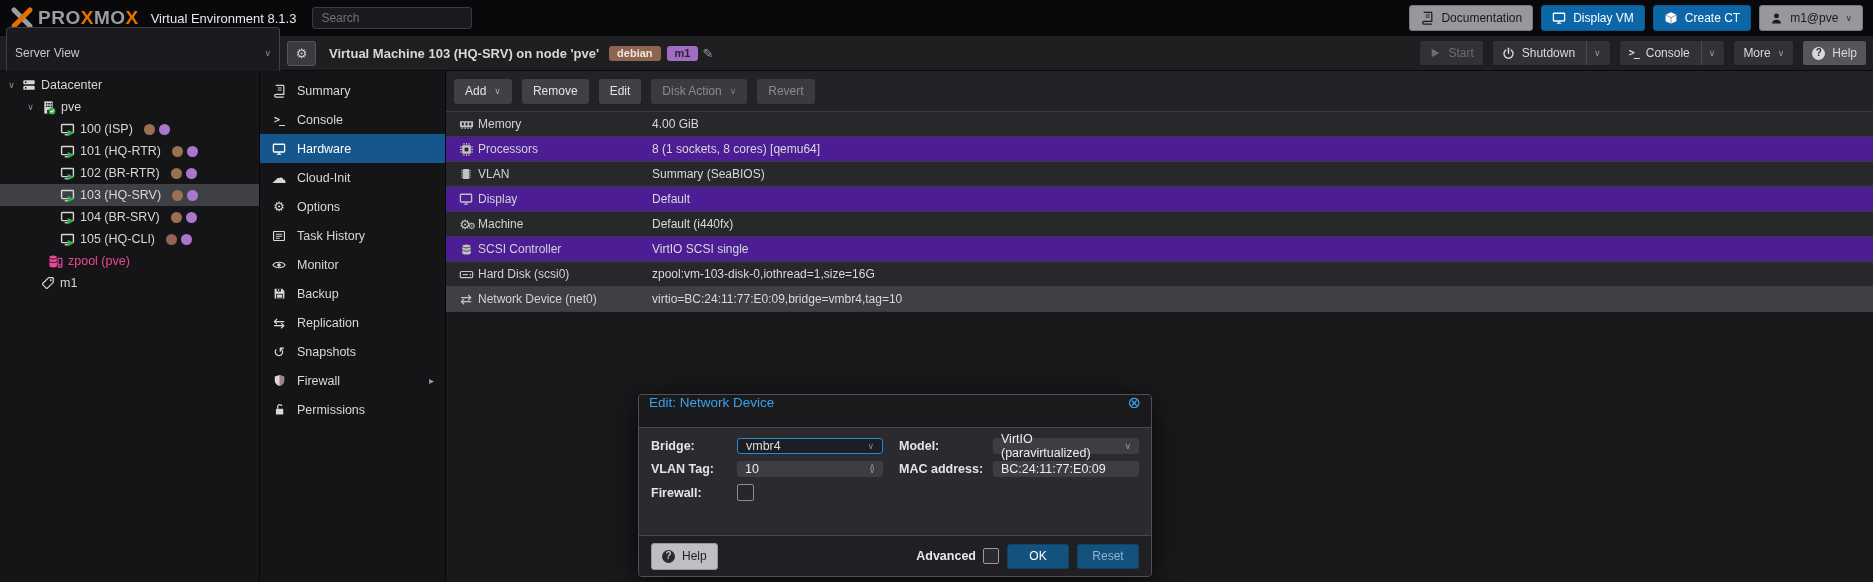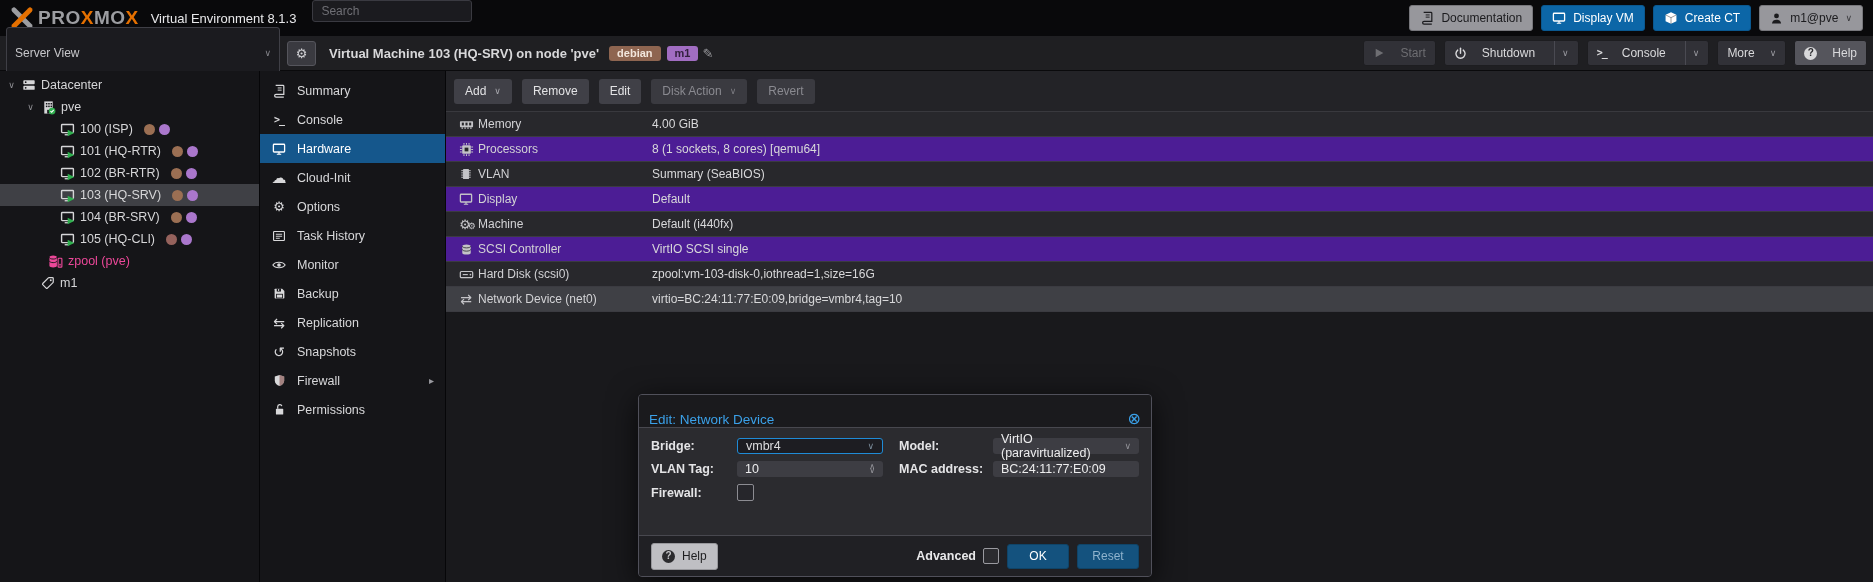--- a/index.html
+++ b/index.html
@@ -4,21 +4,21 @@
 <style>
   html,body{margin:0;padding:0;background:#000;}
   .page{position:relative;width:1873px;height:582px;background:#1a1a1d;overflow:hidden;
         font-family:"Liberation Sans",sans-serif;color:#d6d6d8;-webkit-font-smoothing:antialiased;}
   .ic{display:inline-flex;align-items:center;justify-content:center;line-height:0;}
   .ic svg{display:block;}
   .g{font-size:13px;line-height:1;display:inline-block;}
   .term{font-family:"DejaVu Sans Mono",monospace;font-weight:bold;font-size:10px;letter-spacing:-1px;}
 
   
-  .topbar{height:36px;background:#09090b;display:flex;padding:0 10px;}
+  .topbar{height:36px;background:#09090b;display:flex;align-items:center;padding:0 10px;}
   .logo{display:flex;align-items:center;gap:4px;}
   .logo-word{font-weight:bold;font-size:19px;color:#9c9da1;letter-spacing:.5px;}
   .logo-word .x{color:#e57000;}
   .logo-sub{color:#e8e8ea;font-size:13px;margin-left:8px;}
   .search{margin-left:16px;width:142px;height:20px;background:#1b1b1f;border:1px solid #3a3a41;
           border-radius:3px;color:#d6d6d8;padding:0 8px;font-size:12px;outline:none;}
   .search::placeholder{color:#6f6f75;}
   .topbar-right{margin-left:auto;display:flex;gap:8px;align-items:center;}
   .tbtn{height:24px;border-radius:3px;display:inline-flex;align-items:center;gap:7px;
         padding:0 10px;font-size:12px;cursor:pointer;white-space:nowrap;}
@@ -32,21 +32,21 @@
          display:flex;align-items:center;padding:15px 8px;color:#c7c7ca;font-size:12px;}
   .combo .cr{margin-left:auto;color:#86868c;font-size:9px;}
   .gearbtn{width:27px;height:23px;margin-left:7px;background:#3a3a40;border:1px solid #55555c;border-radius:3px;
            color:#cfcfd2;display:inline-flex;align-items:center;justify-content:center;font-size:13px;cursor:pointer;}
   .vm-title{font-weight:bold;font-size:13px;color:#d8d8da;margin-left:13px;white-space:nowrap;}
   .tags{display:flex;gap:6px;margin-left:10px;align-items:center;}
   .tag{font-size:11px;font-weight:bold;border-radius:3px;padding:2px 8px;line-height:1;}
   .pencil{color:#9a9a9e;font-size:13px;margin-left:4px;}
   .row2-actions{margin-left:auto;display:flex;gap:8px;align-items:center;}
   .abtn{height:24px;background:#313137;border:1px solid #1d1d20;border-radius:3px;color:#dadadc;
-        font-size:12px;display:inline-flex;align-items:center;padding:0 9px;gap:15px;cursor:pointer;white-space:nowrap;}
+        font-size:12px;display:inline-flex;align-items:center;padding:0 9px;gap:7px;cursor:pointer;white-space:nowrap;}
   .abtn.disabled{color:#6e6e72;}
   .abtn.lightish{background:#55555c;}
   .abtn .split{border-left:1px solid #4a4a52;margin-left:4px;padding-left:7px;color:#9a9aa0;font-size:9px;align-self:stretch;display:flex;align-items:center;}
   .abtn .cr{color:#9a9aa0;font-size:9px;}
   .qcirc{width:13px;height:13px;border-radius:50%;background:#d8d8da;color:#2a2a2e;font-size:10px;font-weight:bold;
          display:inline-flex;align-items:center;justify-content:center;line-height:1;}
 
   
   .main{display:flex;height:512px;}
   .tree-panel{width:260px;background:#151518;border-right:1px solid #060608;padding-top:3px;box-sizing:border-box;}
@@ -78,21 +78,21 @@
   .hw-icon{width:24px;margin-left:8px;color:#c3c3c7;display:flex;justify-content:center;}
   .hw-key{width:174px;color:#d2d2d5;}
   .hw-val{color:#d8d8da;}
   .content-rest{flex:1;background:#19191c;}
 
   
   .dialog{position:absolute;left:638px;top:394px;width:514px;height:183px;background:#2b2b2f;
           border:1px solid #50505a;border-radius:4px;box-shadow:0 6px 30px rgba(0,0,0,.7);
           display:flex;flex-direction:column;z-index:10;box-sizing:border-box;}
   .dlg-header{height:32px;background:#1a1a1d;border-bottom:1px solid #48484f;border-radius:3px 3px 0 0;
-              display:flex;align-items:flex-end;padding:0 10px;color:#3ba1e9;font-size:13.5px;flex:none;}
+              display:flex;align-items:flex-start;padding:0 10px;color:#3ba1e9;font-size:13.5px;flex:none;}
   .dlg-close{margin-left:auto;color:#3ba1e9;font-size:16px;cursor:pointer;line-height:1;}
   .dlg-body{flex:1;padding:10px 12px 6px 12px;}
   .frow{display:flex;align-items:center;margin-bottom:7px;}
   .flabel{width:86px;font-size:12.5px;font-weight:bold;color:#e4e4e6;}
   .flabel2{width:94px;margin-left:16px;font-size:12.5px;font-weight:bold;color:#e4e4e6;}
   .field{width:146px;height:16px;border-radius:3px;font-size:12.5px;display:flex;align-items:center;
          padding:0 8px;background:#404047;color:#ededee;box-sizing:border-box;cursor:pointer;}
   .field.focus{background:#1d1d22;border:1px solid #1f8bd6;color:#dcdcde;}
   .field .cr{margin-left:auto;font-size:9px;color:#7d8f9e;}
   .field .cr2{margin-left:auto;font-size:9px;color:#94949a;}

